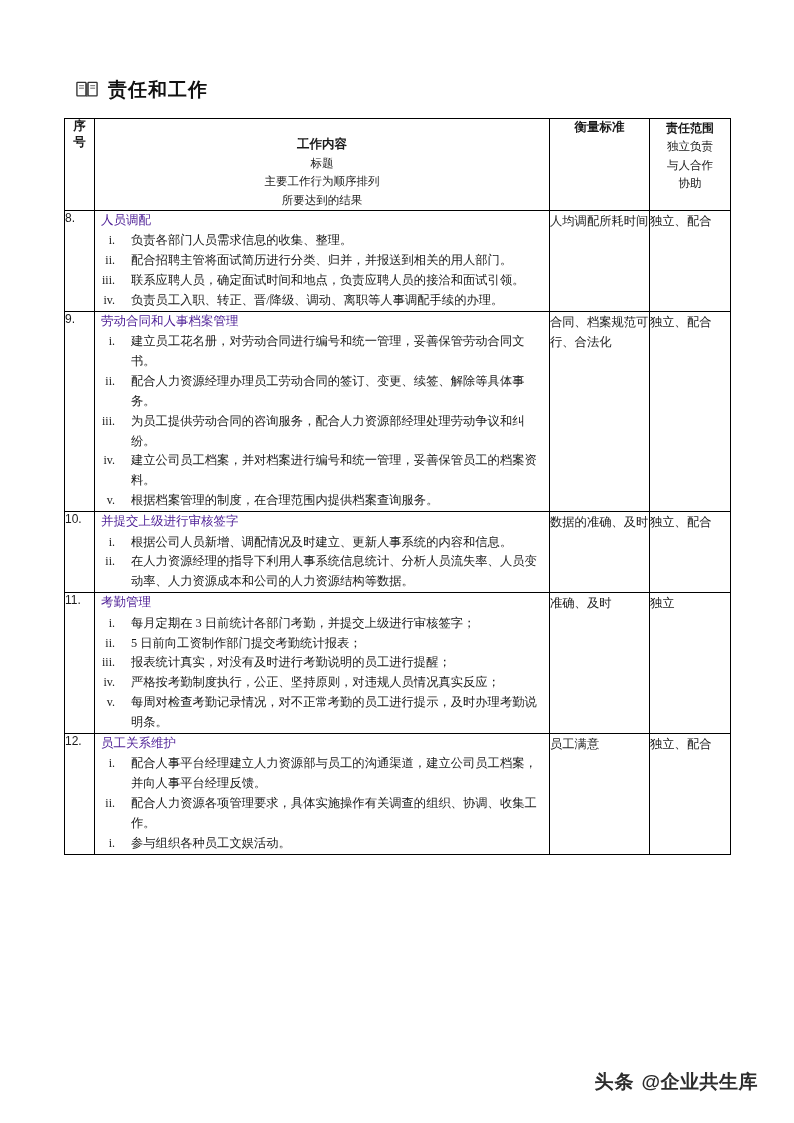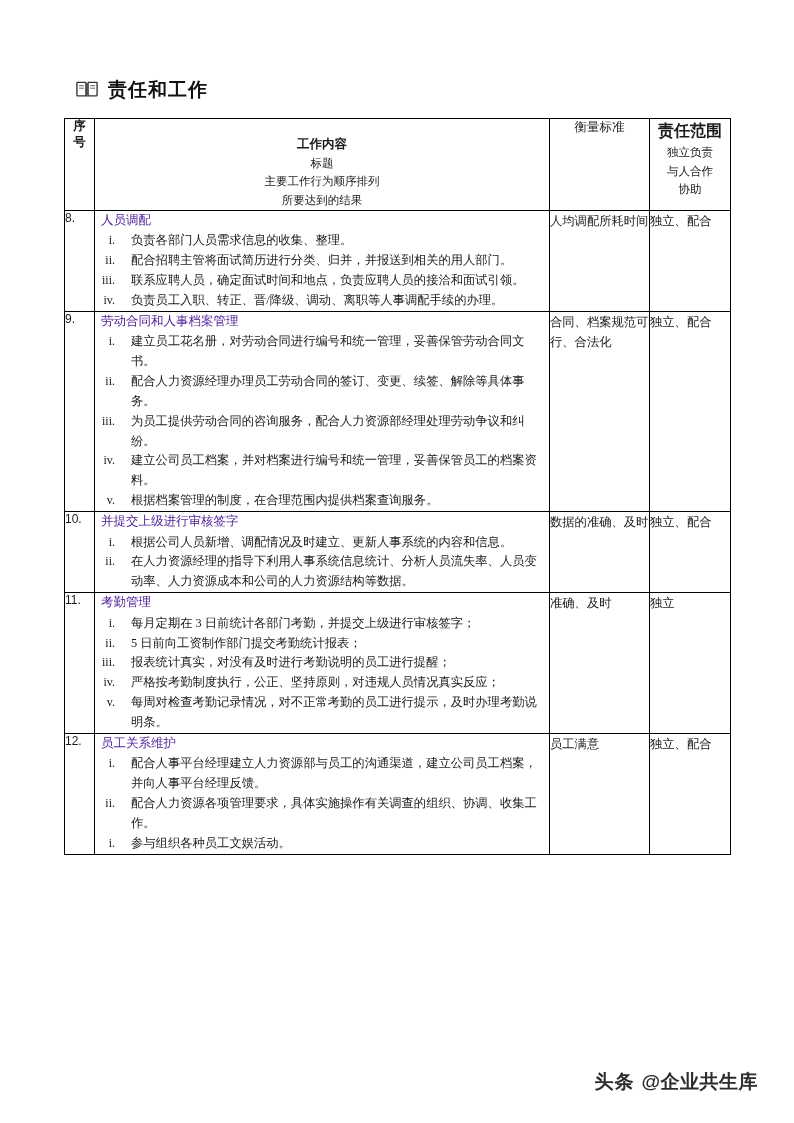--- a/index.html
+++ b/index.html
@@ -96,32 +96,32 @@
   }
   .th-content .t-sub {
     font-size: 11.5px;
     line-height: 1.62;
     font-weight: normal;
   }
   .th-std {
     text-align: center;
     vertical-align: middle;
     font-family: "Liberation Sans", "DejaVu Sans", sans-serif;
-    font-weight: normal;
+    font-weight: bold;
     font-size: 12.5px;
   }
   .th-scope {
     text-align: center;
     vertical-align: middle;
     padding: 6px 3px 7px;
   }
   .th-scope .t-main {
     font-family: "Liberation Sans", "DejaVu Sans", sans-serif;
     font-weight: bold;
-    font-size: 16px;
+    font-size: 12px;
     line-height: 1.5;
   }
   .th-scope .t-sub {
     font-size: 11.5px;
     line-height: 1.62;
     font-weight: normal;
   }
 
   
   .td-seq {

